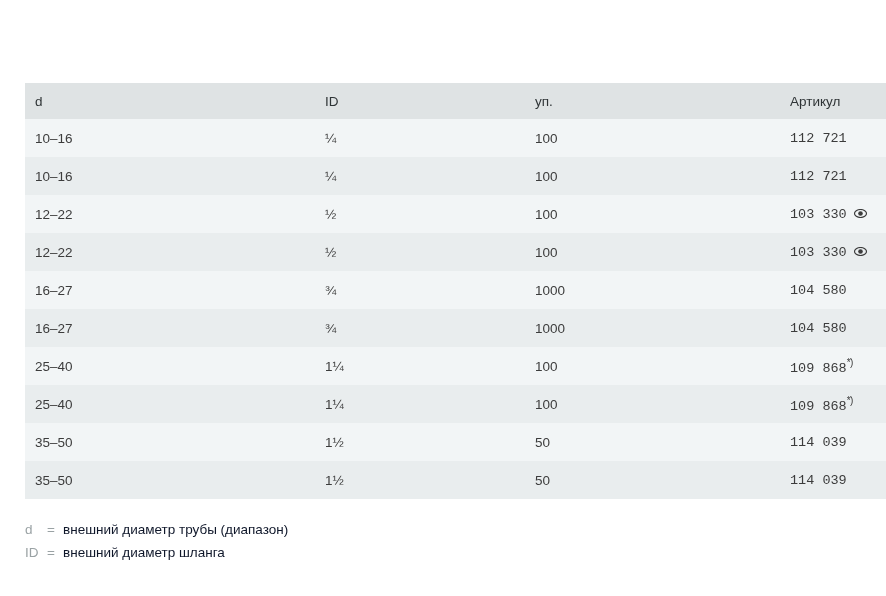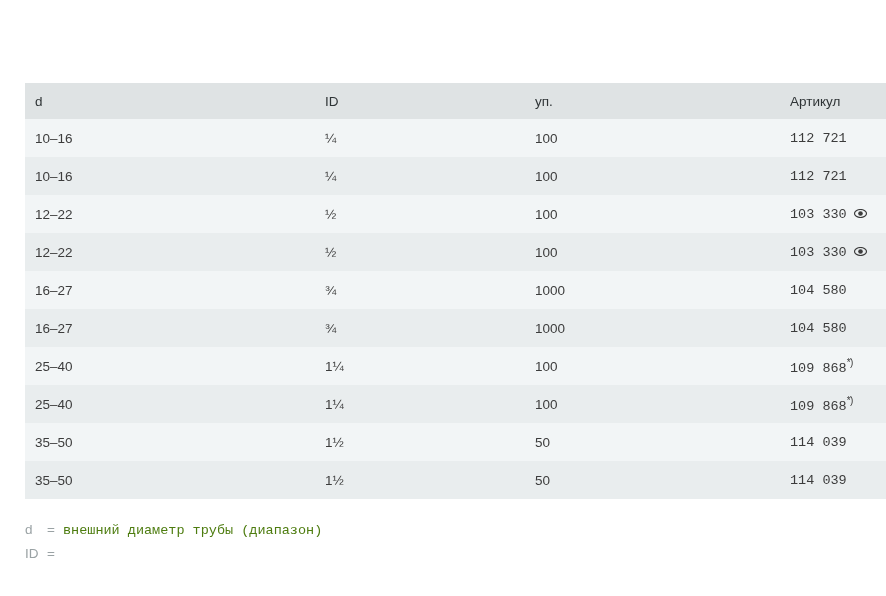--- a/index.html
+++ b/index.html
@@ -93,22 +93,21 @@
     width: 22px;
     flex: 0 0 22px;
     color: #9aa2a4;
   }
   .legend-eq {
     width: 16px;
     flex: 0 0 16px;
     color: #9aa2a4;
   }
   .legend-text {
-    color: #4d7c0f;
-    font-family: Liberation Mono, monospace;
+    color: #0f172a;
   }
 </style>
 </head>
 <body>
 
 <div class="page">
 
   <div class="table-wrap">
     <table class="spec">
       <colgroup>
@@ -198,16 +197,17 @@
 
   <div class="legend" id="legend">
       <div class="legend-row">
         <span class="legend-key">d</span>
         <span class="legend-eq">=</span>
         <span class="legend-text">внешний диаметр трубы (диапазон)</span>
       </div>
       <div class="legend-row">
         <span class="legend-key">ID</span>
         <span class="legend-eq">=</span>
+        <span class="legend-text">внешний диаметр шланга</span>
       </div>
     </div>
 
 </div>
 
 </body></html>

